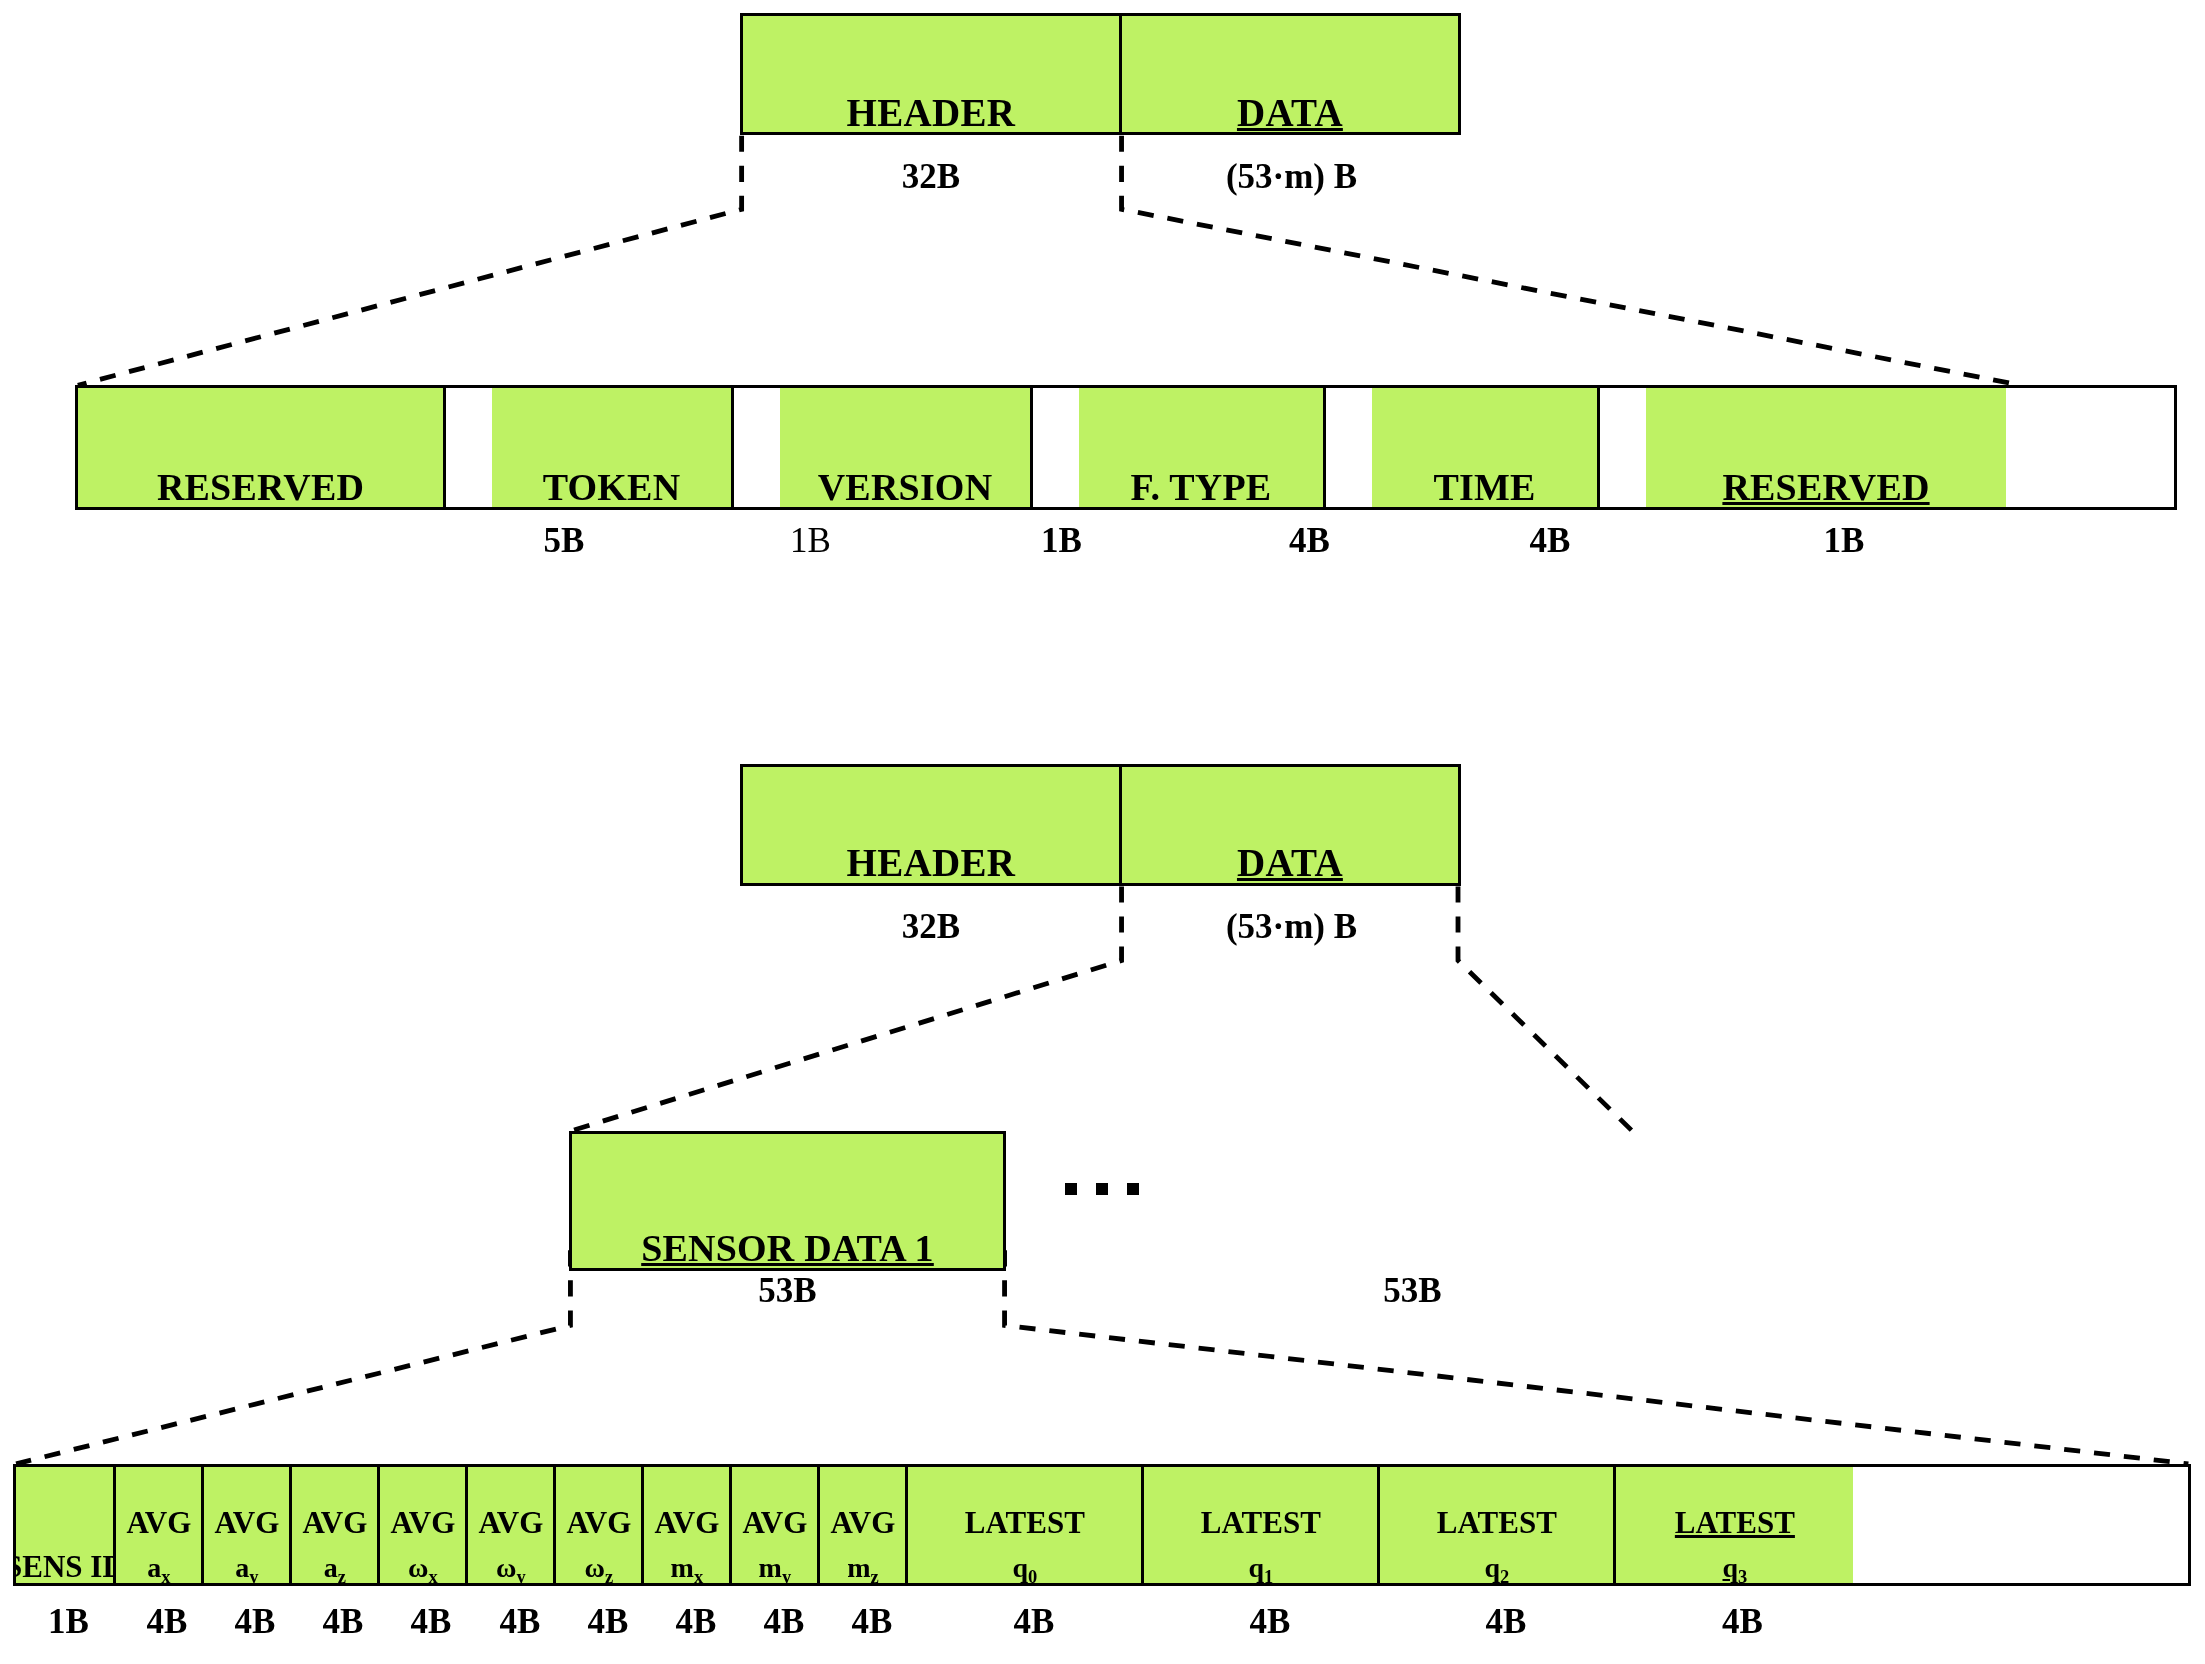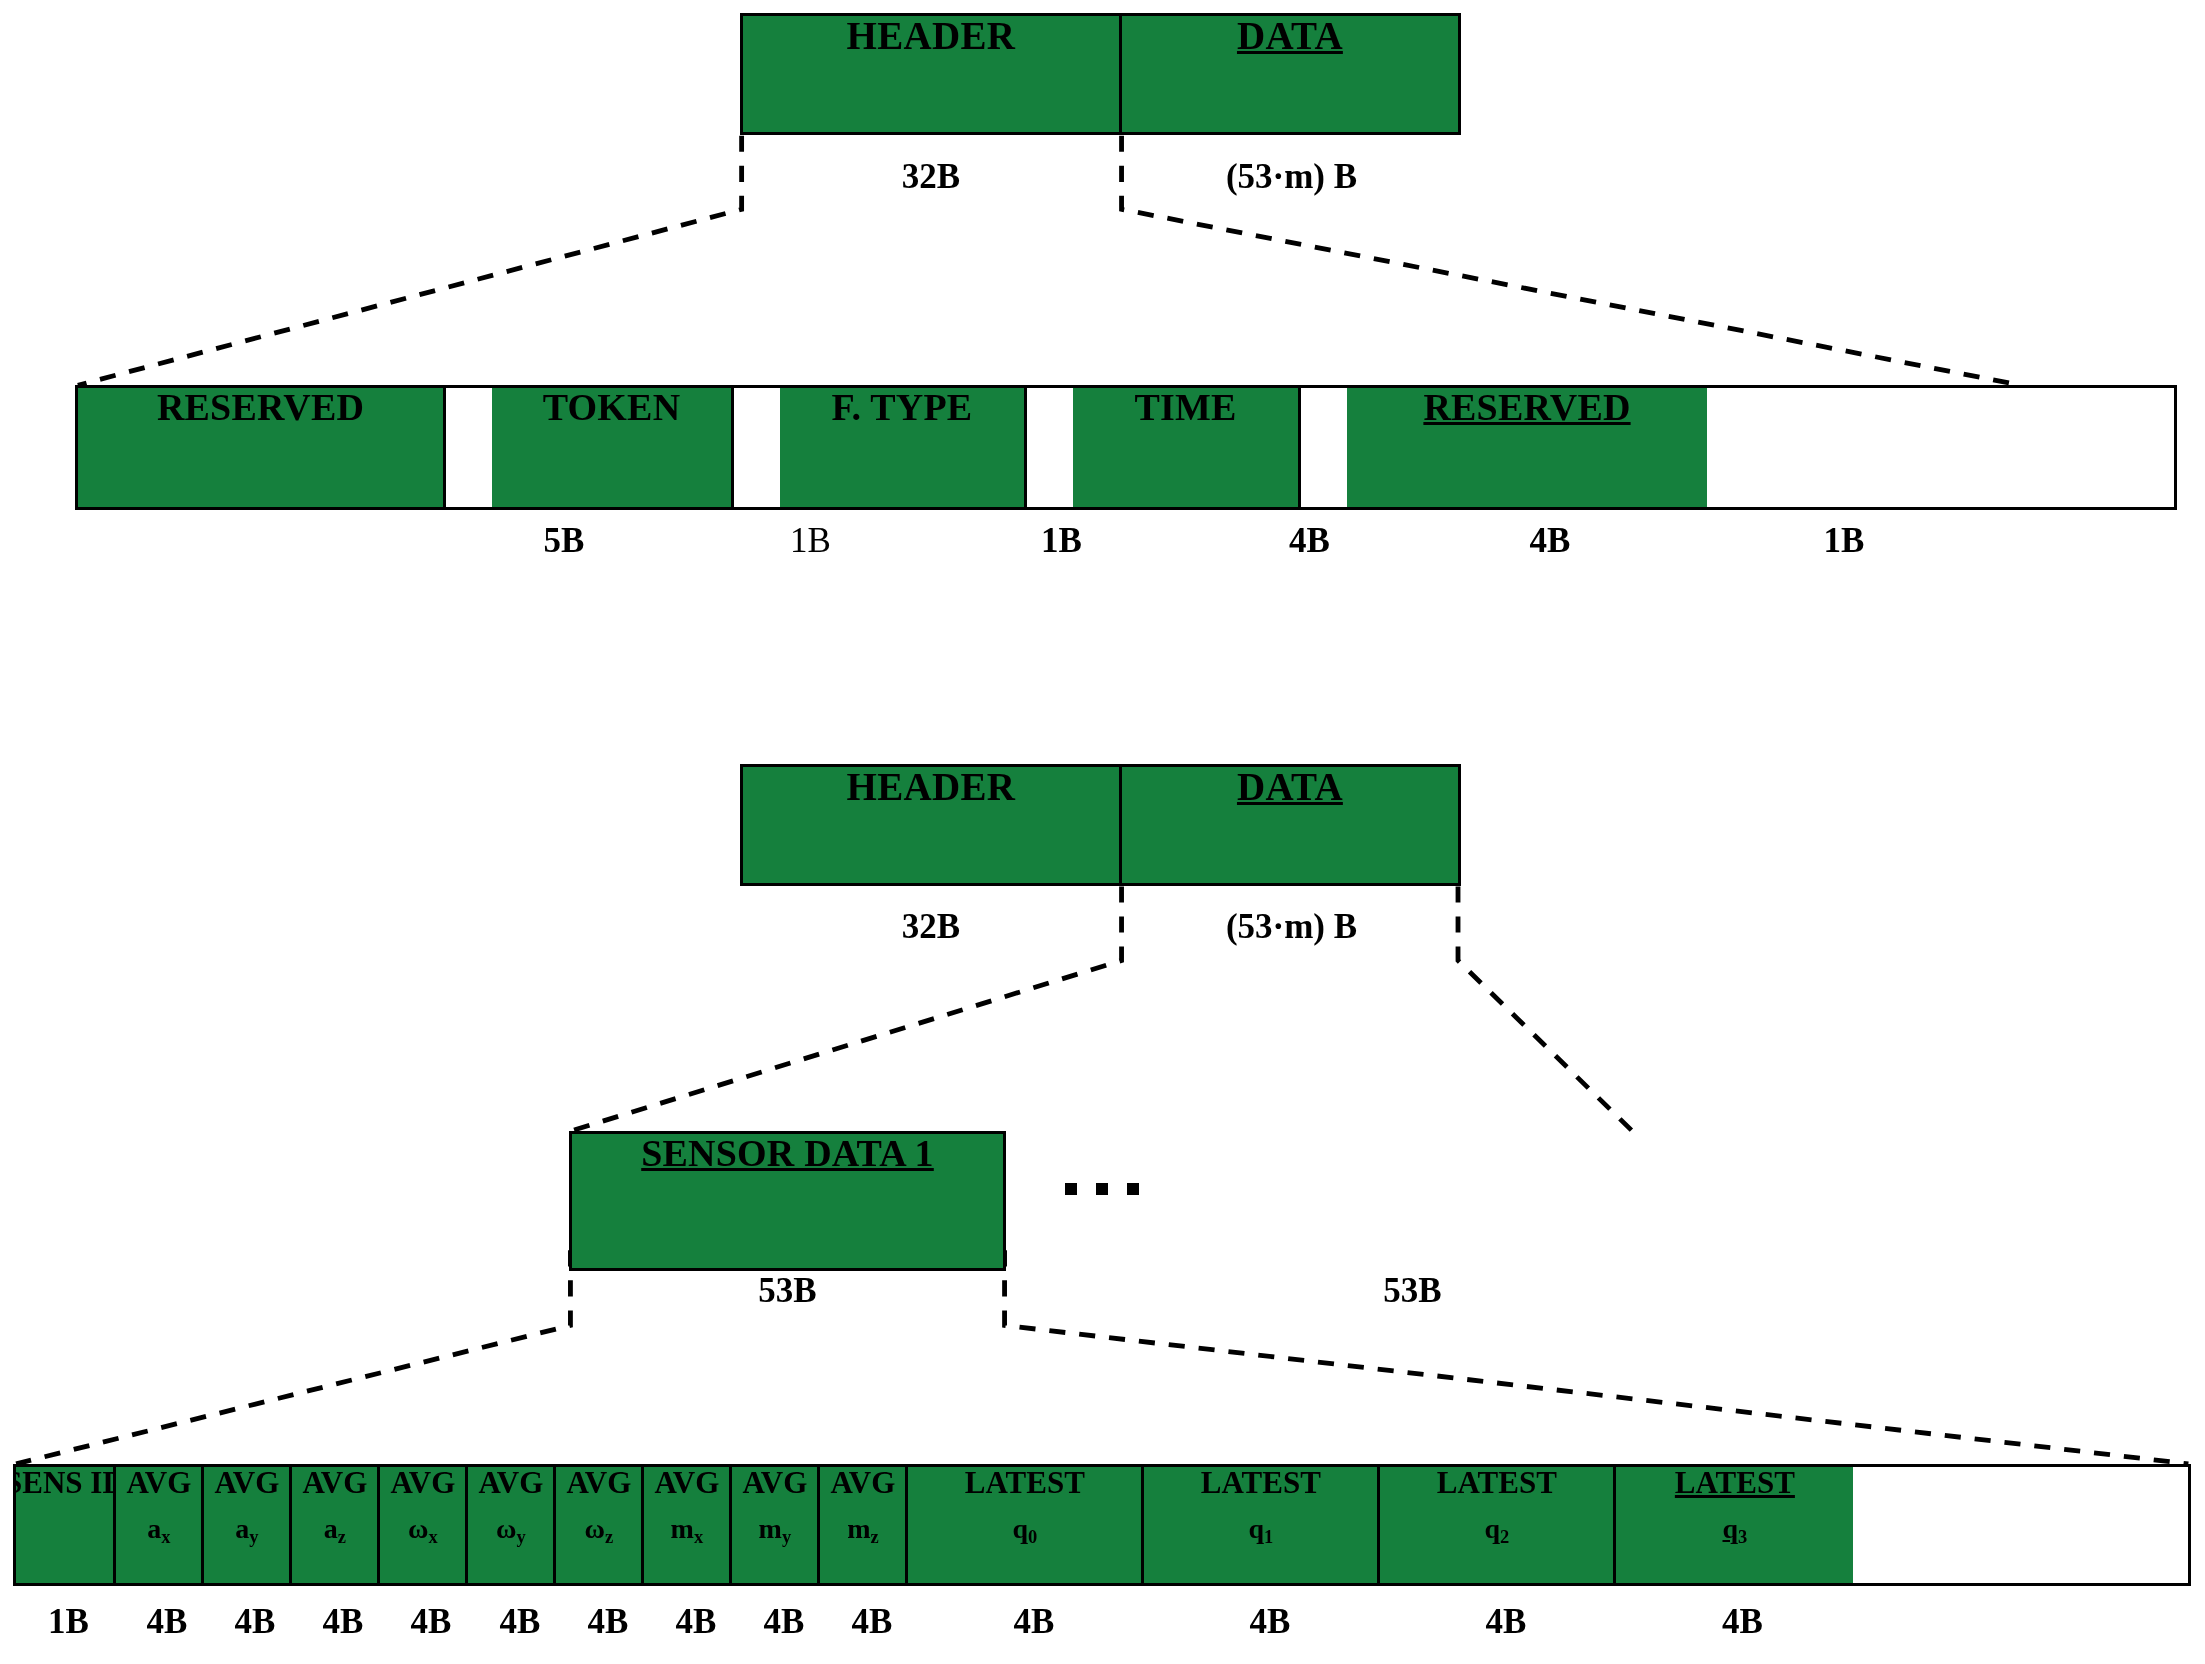--- a/index.html
+++ b/index.html
@@ -29,23 +29,23 @@
     background:#fff;
     display:flex;
     flex-direction:row;
     z-index:2;
   }
   .cell{
     box-sizing:border-box;
     display:flex;
     flex-direction:column;
     align-items:center;
-    justify-content:flex-start;
+    justify-content:flex-end;
     border-right:3.8px solid #000;
-    background:#15803d;
+    background:#bef264;
     text-align:center;
     overflow:hidden;
     line-height:1.02;
   }
   .cell:last-child{border-right:none;text-decoration:underline;}
   .cell .l1{ font-weight:bold; white-space:nowrap; }
   .cell .l2{ font-weight:bold; white-space:nowrap; }
   .cell sub{ font-size:.66em; vertical-align:baseline; position:relative; top:.28em; font-weight:bold;}
 
   
@@ -122,20 +122,23 @@
   </div>
   <div class="sz" style="left:740px; top:157px; width:382px;">32B</div>
   <div class="sz" style="left:1122px; top:157px; width:339px;">(53·m) B</div>
 
   <div class="box hdrrow" style="left:75px; top:385px; width:2102px;gap:46px;">
     <div class="cell" style="width:368px;">
       <span class="l1">RESERVED</span>
     </div>
     <div class="cell" style="width:242px;">
       <span class="l1">TOKEN</span>
+    </div>
+    <div class="cell" style="width:253px;">
+      <span class="l1">VERSION</span>
     </div>
     <div class="cell" style="width:247px;">
       <span class="l1">F. TYPE</span>
     </div>
     <div class="cell" style="width:228px;">
       <span class="l1">TIME</span>
     </div>
     <div class="cell" style="width:360px;">
       <span class="l1">RESERVED</span>
     </div>

